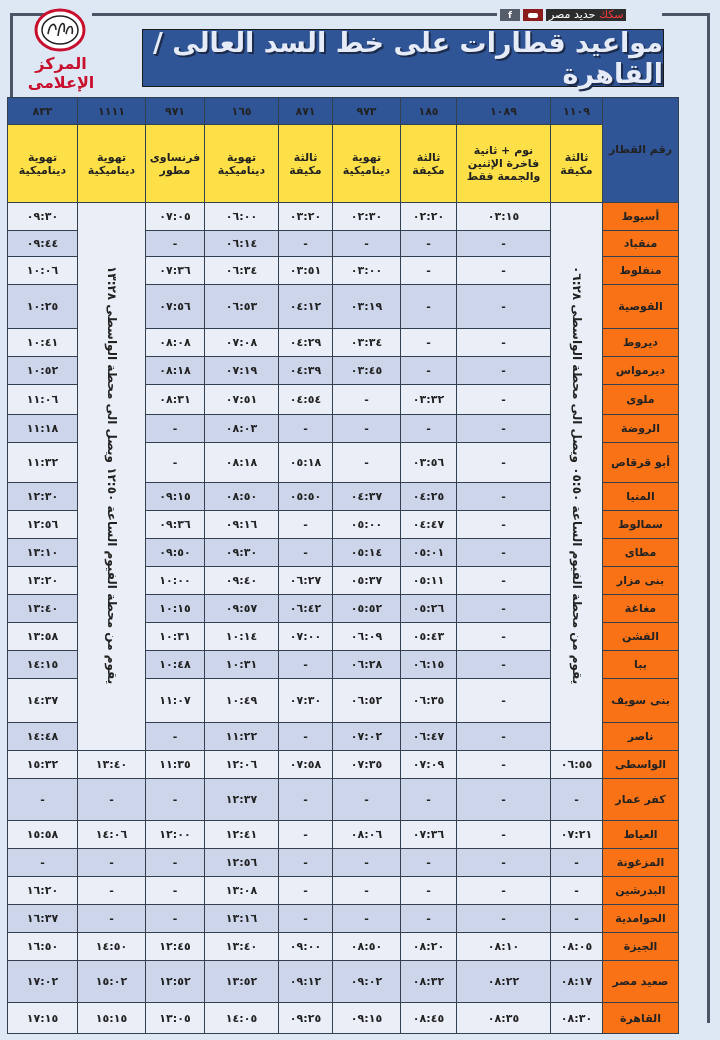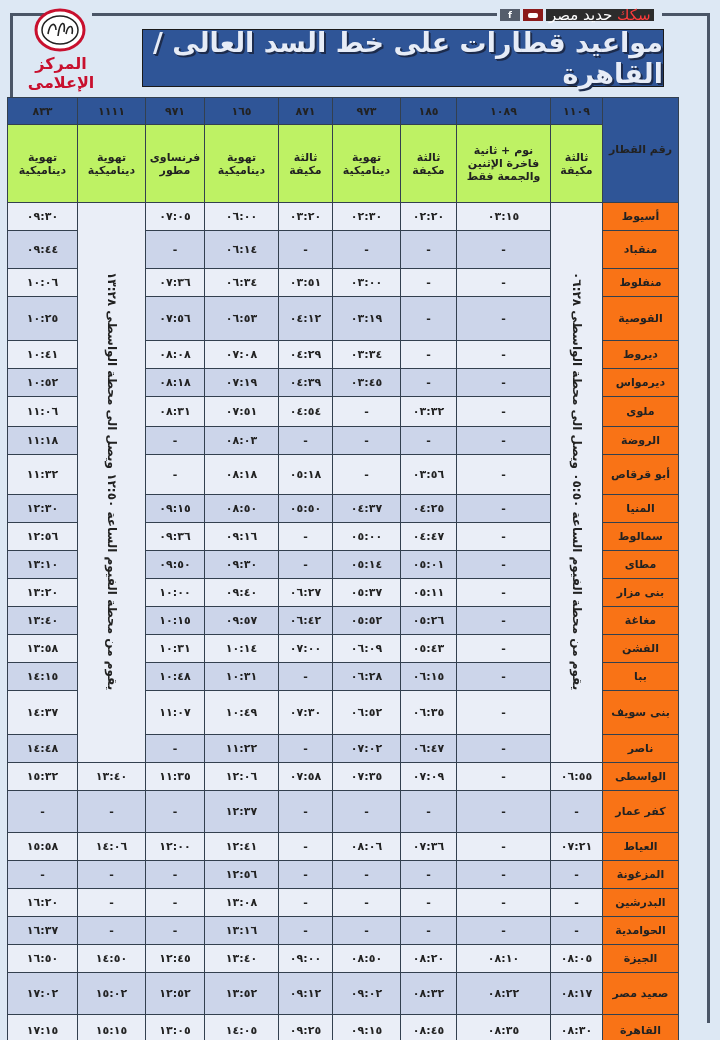--- a/index.html
+++ b/index.html
@@ -15,21 +15,21 @@
   .logo-caption {
     position:absolute; left:26px; top:54px; width:70px; text-align:center;
     color:#c8102e; font-size:16px; font-weight:bold; direction:rtl;
   }
   .brand-bar {
     position:absolute; left:500px; top:9px; height:12px; display:flex; align-items:center; gap:3px;
   }
   .brand-fb { width:20px; height:12px; background:#555d6b; color:#fff; font-size:9px; font-weight:bold; text-align:center; line-height:12px; }
   .brand-yt { width:20px; height:12px; background:#8b1a1a; display:flex; align-items:center; justify-content:center; }
   .brand-yt span { width:10px; height:5px; background:#fff; border-radius:2px; display:block; }
-  .brand-text { height:12px; background:#2c2c2c; color:#fff; font-size:15px; line-height:12px; padding:0 3px; direction:rtl; white-space:nowrap; }
+  .brand-text { height:12px; background:#2c2c2c; color:#fff; font-size:11px; line-height:12px; padding:0 3px; direction:rtl; white-space:nowrap; }
   .brand-text .red { color:#ff3b3b; }
 
   .title-box {
     position:absolute; left:142px; top:29px; width:520px; height:56px;
     background:#2f5597; border:1px solid #1a1a1a;
     display:flex; align-items:center; justify-content:center;
     color:#e6ecf7; font-size:27px; font-weight:bold; direction:rtl;
     text-shadow:1px 1px 0 #1d2c4d, 2px 2px 0 #1d2c4d;
   }
 
@@ -38,21 +38,21 @@
     border-collapse:collapse; table-layout:fixed;
     direction:ltr;
     border-radius:22px;
   }
   table.sched td, table.sched th {
     border:1px solid #33404f; padding:0; text-align:center; vertical-align:middle;
     font-size:11px; font-weight:bold; color:#222;
     overflow:hidden;
   }
   th.num { background:#2f5597; color:#fff; font-size:13px; height:26px; }
-  th.type { background:#bef264; color:#fff; font-size:10px; line-height:13px; height:77px; direction:rtl; }
+  th.type { background:#fde047; color:#fff; font-size:10px; line-height:13px; height:77px; direction:rtl; }
   th.corner { background:#2f5597; color:#fff; font-size:17px; line-height:18px; direction:rtl; }
   td.station { background:#f97316; color:#fff; font-size:12px; line-height:13px; direction:rtl; }
   tr.odd td.cell { background:#eaeef7; }
   tr.even td.cell { background:#ccd5ea; }
   td.merged { background:#eaeef7 !important; }
   .vtext2 { writing-mode:vertical-rl; font-size:12px; font-weight:bold; direction:rtl; white-space:nowrap; display:inline-block; }
 </style>
 </head>
 <body>
 
@@ -123,21 +123,21 @@
         <td class="cell merged" rowspan="18"><span class="vtext2">يقوم من محطة الفيوم الساعة ١٢:٥٠ ويصل الى محطة الواسطى ١٣:٢٨</span></td>
         <td class="cell">٠٧:٠٥</td>
         <td class="cell">٠٦:٠٠</td>
         <td class="cell">٠٣:٢٠</td>
         <td class="cell">٠٢:٣٠</td>
         <td class="cell">٠٢:٢٠</td>
         <td class="cell">٠٣:١٥</td>
         <td class="cell merged" rowspan="18"><span class="vtext2">يقوم من محطة الفيوم الساعة ٠٥:٥٠ ويصل الى محطة الواسطى ٠٦:٢٨</span></td>
         <td class="station">أسيوط</td>
       </tr>
-      <tr class="even" style="height: 38px; margin-top: 16px;">
+      <tr class="even" style="height: 26px; margin-top: 16px;">
         <td class="cell">٠٩:٤٤</td>
         <td class="cell">-</td>
         <td class="cell">٠٦:١٤</td>
         <td class="cell">-</td>
         <td class="cell">-</td>
         <td class="cell">-</td>
         <td class="cell">-</td>
         <td class="station">منقباد</td>
       </tr>
       <tr class="odd" style="height: 28px;">

